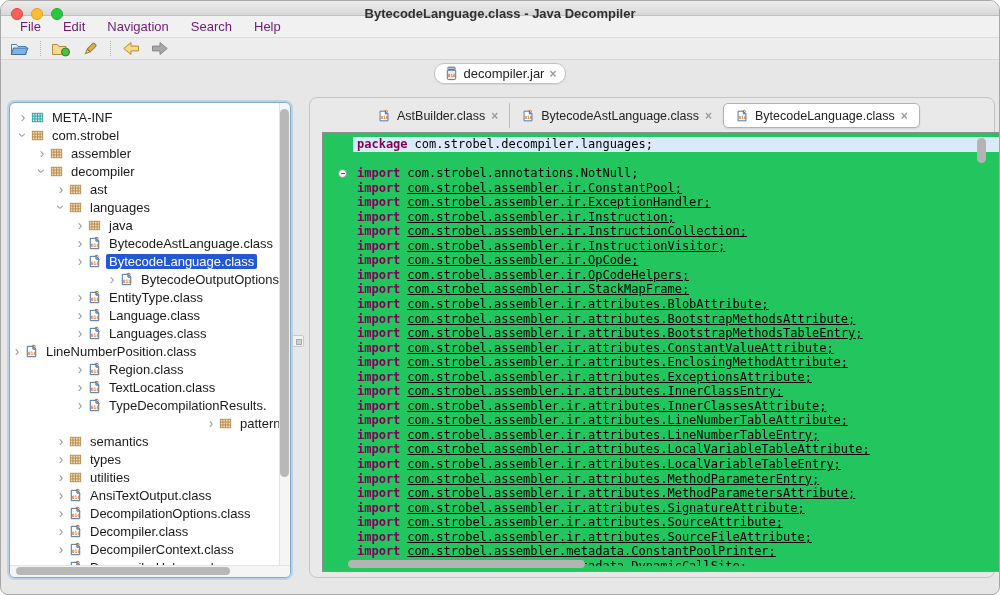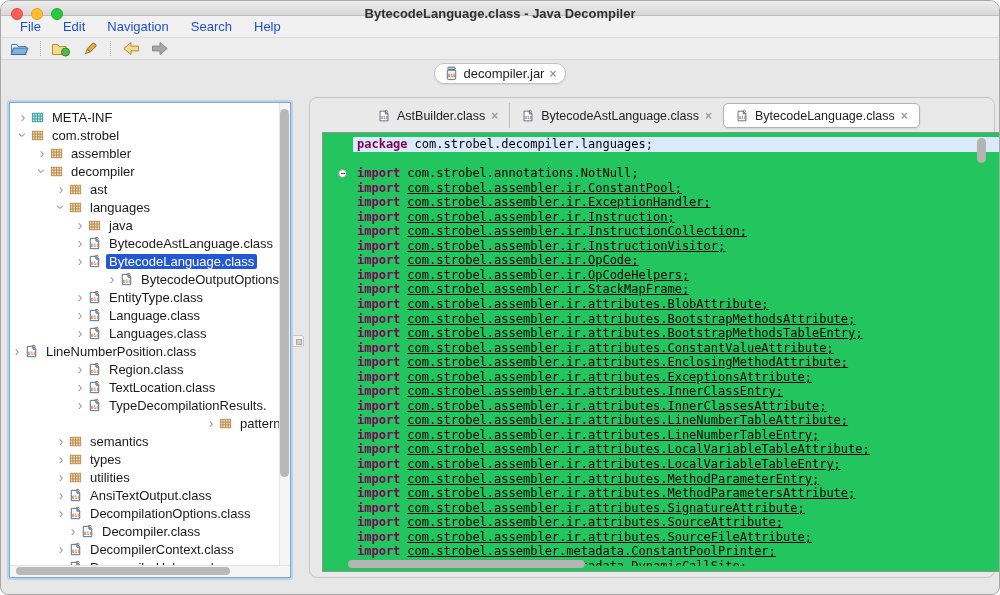--- a/index.html
+++ b/index.html
@@ -13,38 +13,38 @@
   .lights { position:absolute; left:10px; top:7px; display:flex; gap:8px; }
   .light { width:12px; height:12px; border-radius:50%; }
   .light.red    { background:#ff5f57; border:1px solid #e0443e; }
   .light.yellow { background:#febc2e; border:1px solid #dea123; }
   .light.green  { background:#28c840; border:1px solid #1dad2b; }
   .title { text-align:center; line-height:25px; font-size:13px; font-weight:bold; color:#2f2f2f; }
 
   
   .menubar { height:22px; background:#f1f1f1; border-bottom:1px solid #dcdcdc;
              display:flex; align-items:center; padding-left:8px; }
-  .menu-item { padding:0 11px; font-size:13px; color:#1d4ed8; line-height:22px; }
+  .menu-item { padding:0 11px; font-size:13px; color:#701a75; line-height:22px; }
 
   
   .toolbar { height:22px; background:#ededed; border-bottom:1px solid #d6d6d6;
              display:flex; align-items:center; padding-left:8px; gap:7px; }
   .tb-btn { width:22px; height:18px; display:flex; align-items:center; justify-content:center; }
   .tb-sep { width:0; border-left:1px dotted #b5b5b5; height:15px; margin:0 2px; }
 
   
   .jar-row { height:27px; display:flex; justify-content:center; align-items:center; }
   .jar-pill { display:flex; align-items:center; gap:5px; background:#fff; border:1px solid #c2c2c2;
               border-radius:10px; height:21px; padding:0 9px; font-size:13px; color:#222;
               box-shadow:0 1px 1px rgba(0,0,0,.07); }
   .close-x { color:#9b9b9b; font-size:12px; font-weight:bold; line-height:1; }
 
   
   .tree-panel { position:absolute; left:8px; top:101px; width:282px; height:476px; background:#fff;
-                border:1px solid #7fa8cc; box-shadow:0 0 0 2px #b9d3ea; border-radius:1px; overflow:hidden; }
+                border:1px solid #7fa8cc; box-shadow:0 0 0 2px #b9d3ea; border-radius:6px; overflow:hidden; }
   .tree-body { position:absolute; inset:0; padding-top:5px; overflow:hidden; }
   .tree-row { height:18px; display:flex; align-items:center; white-space:nowrap; font-size:13px; color:#1a1a1a; }
   .chevron { width:14px; flex:none; color:#979797; font-size:14px; text-align:center; line-height:14px; }
   .chevron::before { content:"›"; display:inline-block; }
   .chevron.expanded::before { transform:rotate(90deg); }
   .tree-icon { flex:none; margin-right:4px; }
   .tree-label { padding:0 3px; border-radius:2px; }
   .tree-row.selected .tree-label { background:#2257d6; color:#fff; }
   .tree-vtrack { position:absolute; right:0; top:0; width:11px; height:100%; background:#f5f5f5; border-left:1px solid #e4e4e4; }
   .tree-vthumb { position:absolute; right:1px; top:6px; width:9px; height:368px; background:#b8b8b8; border-radius:4.5px; }
@@ -421,21 +421,21 @@
     <span class="chevron collapsed"></span>
 
     <svg class="tree-icon" width="15" height="15" viewBox="0 0 16 16">
       <path d="M3.5 2.5 h6 l3 3 v8 h-9 z" fill="#fff" stroke="#3a66a0"></path>
       <path d="M9.5 2.5 v3 h3 z" fill="#cfe0f2" stroke="#3a66a0"></path>
       <path d="M8.5 2.6 c1.6 -2 4 -1 3.4 0.9" fill="none" stroke="#c87830" stroke-width="1.1"></path>
       <text x="4" y="11.8" font-size="5" font-weight="bold" fill="#d2722e" font-family="DejaVu Sans Mono, monospace">010</text>
     </svg>
     <span class="tree-label">DecompilationOptions.class</span>
   </div>
-        <div class="tree-row" style="padding-left: 56px;">
+        <div class="tree-row" style="padding-left: 44px;">
     <span class="chevron collapsed"></span>
 
     <svg class="tree-icon" width="15" height="15" viewBox="0 0 16 16">
       <path d="M3.5 2.5 h6 l3 3 v8 h-9 z" fill="#fff" stroke="#3a66a0"></path>
       <path d="M9.5 2.5 v3 h3 z" fill="#cfe0f2" stroke="#3a66a0"></path>
       <path d="M8.5 2.6 c1.6 -2 4 -1 3.4 0.9" fill="none" stroke="#c87830" stroke-width="1.1"></path>
       <text x="4" y="11.8" font-size="5" font-weight="bold" fill="#d2722e" font-family="DejaVu Sans Mono, monospace">010</text>
     </svg>
     <span class="tree-label">Decompiler.class</span>
   </div>

